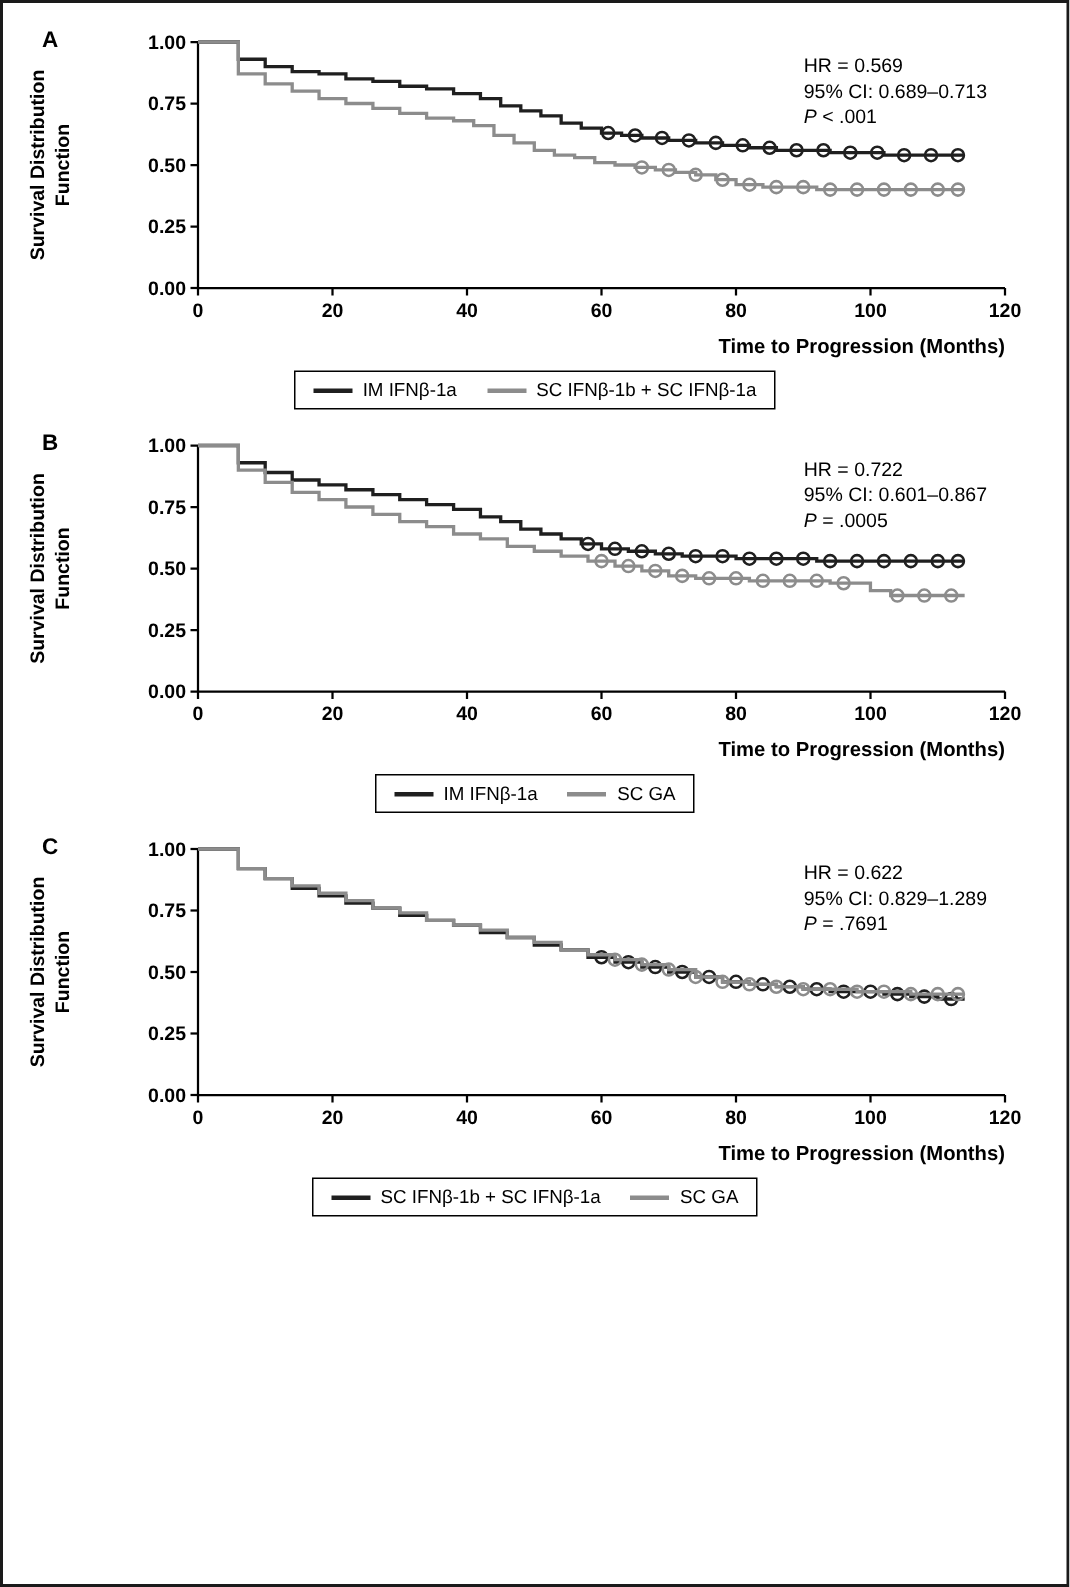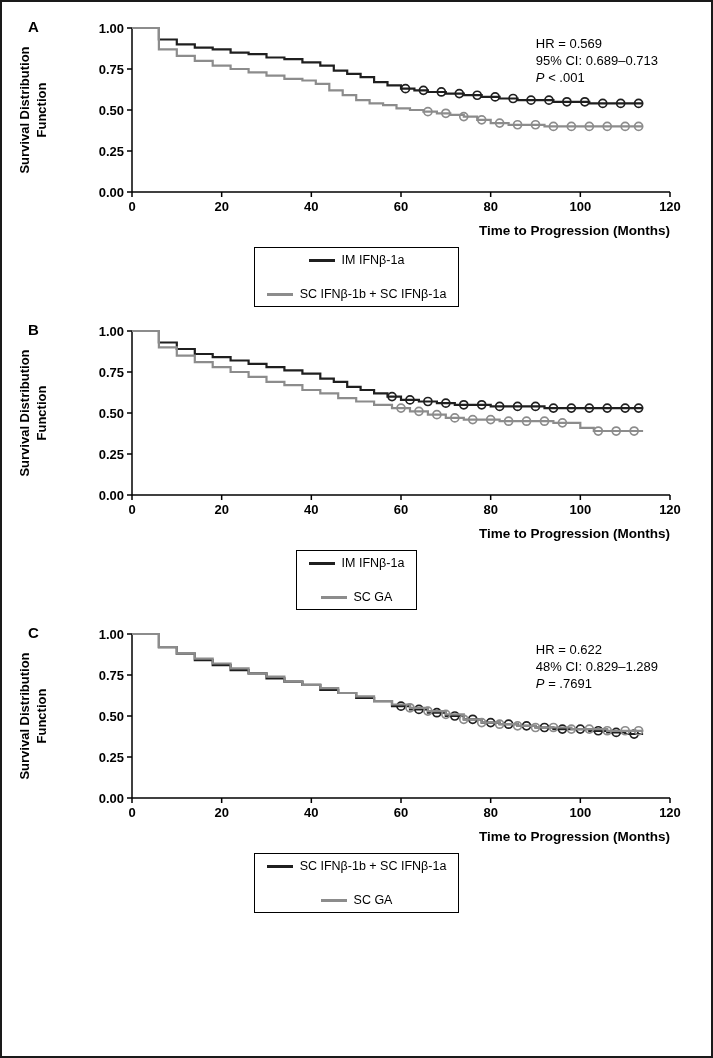--- a/index.html
+++ b/index.html
@@ -33,21 +33,20 @@
   .annotation {
     position: absolute; top: 20px; right: 26px;
     font-size: 13px; line-height: 1.3; text-align: left;
   }
   .annotation i { font-style: italic; }
   .legend-row { text-align: center; margin-top: 9px; margin-bottom: 12px; }
   .legend {
     display: inline-flex; align-items: center; gap: 20px;
     border: 1px solid #000; padding: 5px 12px; font-size: 12.5px;
     background: #fff;
-    flex-direction: column;
   }
   .legend-entry { display: inline-flex; align-items: center; gap: 7px; }
   .legend-line { display: inline-block; width: 26px; height: 3px; }
   .legend-line.dark { background: var(--c-dark, #1f1f1f); }
   .legend-line.gray { background: var(--c-gray, #8c8c8c); }
   text.tick {
     font-family: "Liberation Sans", sans-serif;
     font-size: 13px; font-weight: bold; fill: #000;
   }
 </style>
@@ -193,20 +192,25 @@
           <circle cx="398.7333333333333" cy="100.56" r="4" fill="none" stroke="#8c8c8c" stroke-width="1.7"></circle>
           <circle cx="416.66666666666663" cy="100.56" r="4" fill="none" stroke="#8c8c8c" stroke-width="1.7"></circle>
           <circle cx="434.59999999999997" cy="102.2" r="4" fill="none" stroke="#8c8c8c" stroke-width="1.7"></circle>
           <circle cx="452.5333333333333" cy="102.2" r="4" fill="none" stroke="#8c8c8c" stroke-width="1.7"></circle>
           <circle cx="470.4666666666667" cy="102.2" r="4" fill="none" stroke="#8c8c8c" stroke-width="1.7"></circle>
           <circle cx="488.40000000000003" cy="103.84" r="4" fill="none" stroke="#8c8c8c" stroke-width="1.7"></circle>
           <circle cx="524.2666666666667" cy="112.03999999999999" r="4" fill="none" stroke="#8c8c8c" stroke-width="1.7"></circle>
           <circle cx="542.2" cy="112.03999999999999" r="4" fill="none" stroke="#8c8c8c" stroke-width="1.7"></circle>
           <circle cx="560.1333333333333" cy="112.03999999999999" r="4" fill="none" stroke="#8c8c8c" stroke-width="1.7"></circle>
         </svg>
+      <div class="annotation">
+        <div>HR = 0.722</div>
+        <div>95% CI: 0.601–0.867</div>
+        <div><i>P</i><span> = .0005</span></div>
+      </div>
       <div class="xlabel">Time to Progression (Months)</div>
     </div>
     <div class="legend-row">
       <div class="legend">
         <span class="legend-entry">
           <span class="legend-line dark"></span>
           <span>IM IFNβ-1a</span>
         </span>
         <span class="legend-entry">
           <span class="legend-line gray"></span>
@@ -273,21 +277,21 @@
           <circle cx="461.5" cy="105.48" r="4" fill="none" stroke="#8c8c8c" stroke-width="1.7"></circle>
           <circle cx="479.43333333333334" cy="105.48" r="4" fill="none" stroke="#8c8c8c" stroke-width="1.7"></circle>
           <circle cx="497.3666666666667" cy="107.12" r="4" fill="none" stroke="#8c8c8c" stroke-width="1.7"></circle>
           <circle cx="515.3" cy="107.12" r="4" fill="none" stroke="#8c8c8c" stroke-width="1.7"></circle>
           <circle cx="533.2333333333333" cy="108.76000000000002" r="4" fill="none" stroke="#8c8c8c" stroke-width="1.7"></circle>
           <circle cx="551.1666666666666" cy="108.76000000000002" r="4" fill="none" stroke="#8c8c8c" stroke-width="1.7"></circle>
           <circle cx="564.6166666666667" cy="108.76000000000002" r="4" fill="none" stroke="#8c8c8c" stroke-width="1.7"></circle>
         </svg>
       <div class="annotation">
         <div>HR = 0.622</div>
-        <div>48% CI: 0.829–1.289</div>
+        <div>95% CI: 0.829–1.289</div>
         <div><i>P</i><span> = .7691</span></div>
       </div>
       <div class="xlabel">Time to Progression (Months)</div>
     </div>
     <div class="legend-row">
       <div class="legend">
         <span class="legend-entry">
           <span class="legend-line dark"></span>
           <span>SC IFNβ-1b + SC IFNβ-1a</span>
         </span>

